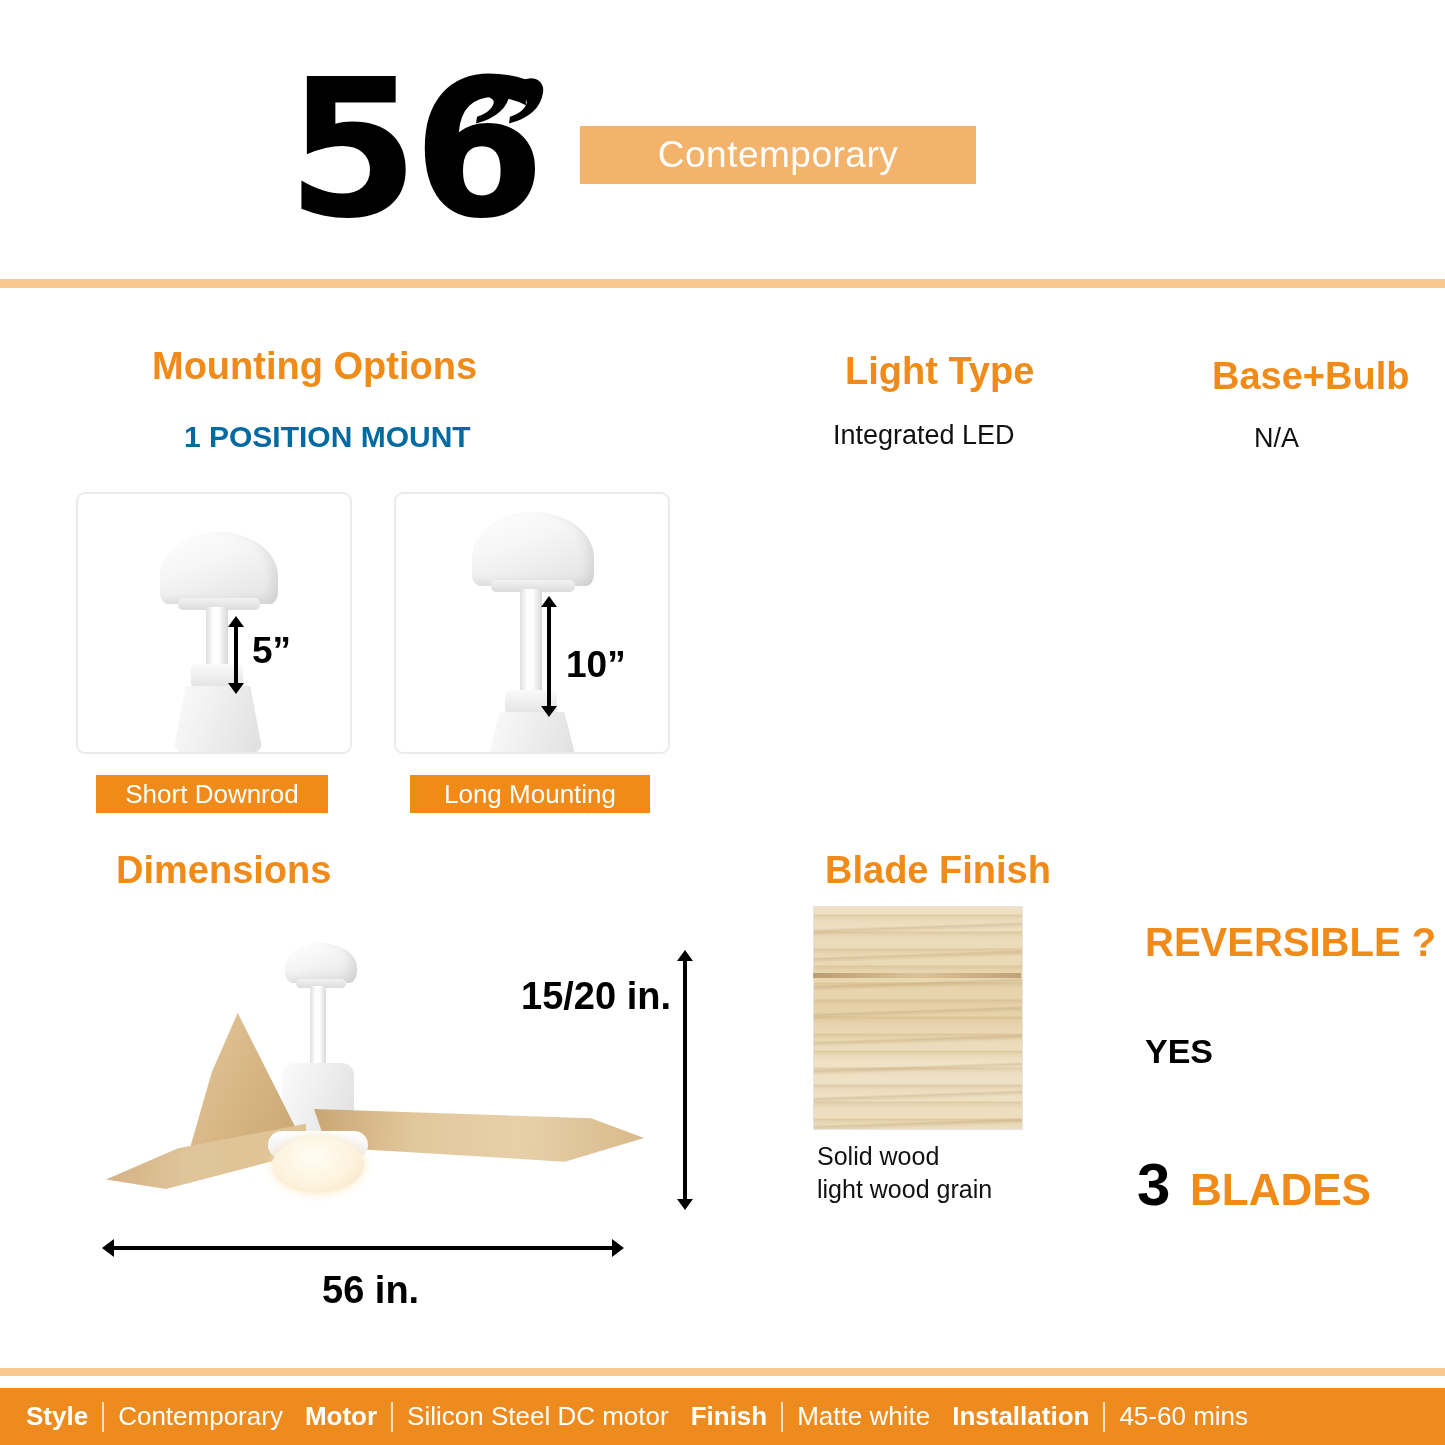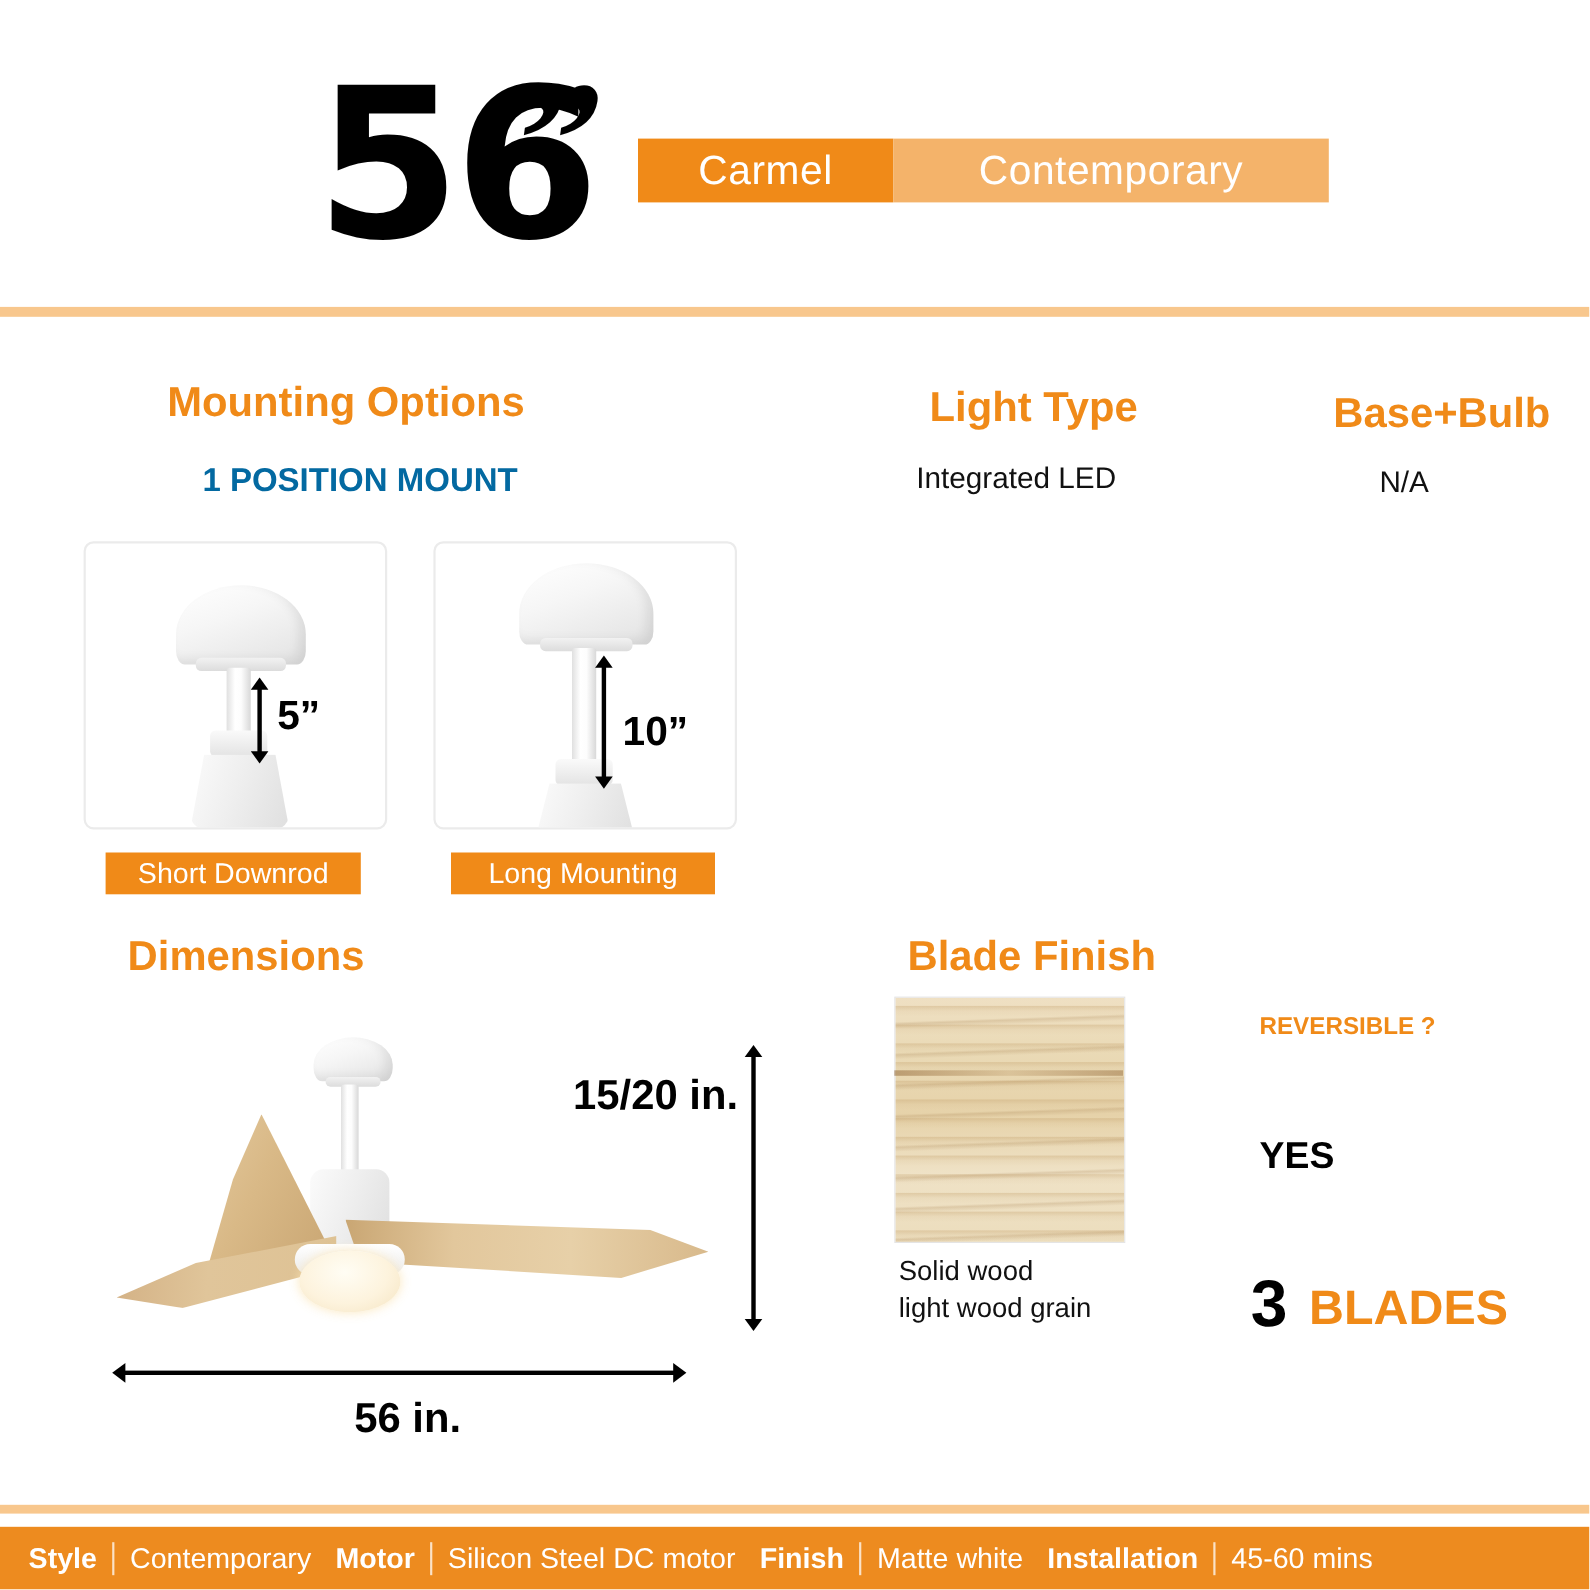--- a/index.html
+++ b/index.html
@@ -140,21 +140,21 @@
         rgba(160,120,70,.00) 0px, rgba(160,120,70,.00) 22px,
         rgba(160,120,70,.22) 24px, rgba(160,120,70,.00) 28px),
       linear-gradient(180deg,#EFE0C3 0%,#EADAB6 22%,#E6D2A9 48%,#EFE2C6 72%,#ECDDBD 100%);
     border:1px solid #e4e4e4;
   }
   #wood-grain-dark{
     left:813px;top:973px;width:208px;height:5px;
     background:linear-gradient(90deg,rgba(150,108,60,.55),rgba(176,135,82,.25),rgba(150,108,60,.5));
   }
   #swatch-caption{left:817px;top:1140px;font-size:25px;line-height:33px;color:#111;}
-  #reversible-title{left:1145px;top:920px;color:#F08A18;font-weight:bold;font-size:22px;}
+  #reversible-title{left:1145px;top:920px;color:#F08A18;font-weight:bold;font-size:40px;}
   #reversible-value{left:1145px;top:1032px;font-weight:bold;font-size:34px;color:#000;}
   #blades-count{left:1137px;top:1155px;font-weight:bold;font-size:60px;line-height:60px;color:#000;}
   #blades-word{left:1190px;top:1168px;font-weight:bold;font-size:44px;line-height:44px;color:#F08A18;}
 
   
   #footer-accent{left:0;top:1368px;width:1445px;height:8px;background:#F8C78D;}
   #footer{
     left:0;top:1388px;width:1445px;height:57px;background:#ED8B1F;
     display:flex;align-items:center;
   }
@@ -165,21 +165,20 @@
   .f-gap{width:22px;}
 </style>
 </head>
 <body>
 
 <div class="abs" id="header">
   <div class="abs" id="size-number">56</div>
   <div class="abs" id="size-inch-mark">”</div>
 
   <div class="abs" id="brand-banner">
-    <div id="brand-name">Carmel</div>
     <div id="brand-style">Contemporary</div>
   </div>
 </div>
 <div class="abs" id="header-rule"></div>
 
 <div class="abs sec-title" id="mounting-title">Mounting Options</div>
 <div class="abs sub-title" id="position-mount">1 POSITION MOUNT</div>
 
 <div class="abs mount-card" id="mount-card-short">
   <div class="canopy" style="left:82px;top:38px;width:118px;height:72px;"></div>

